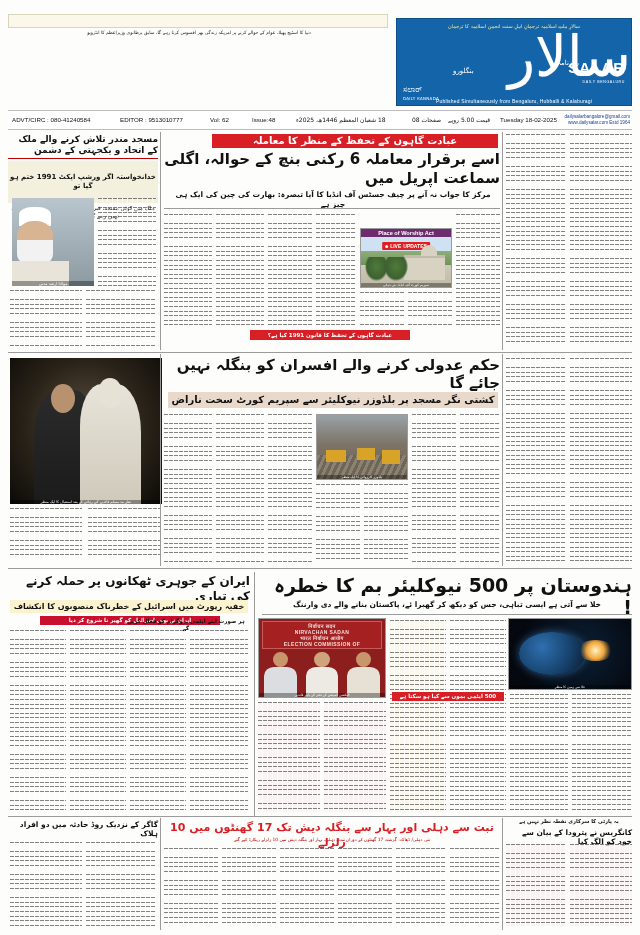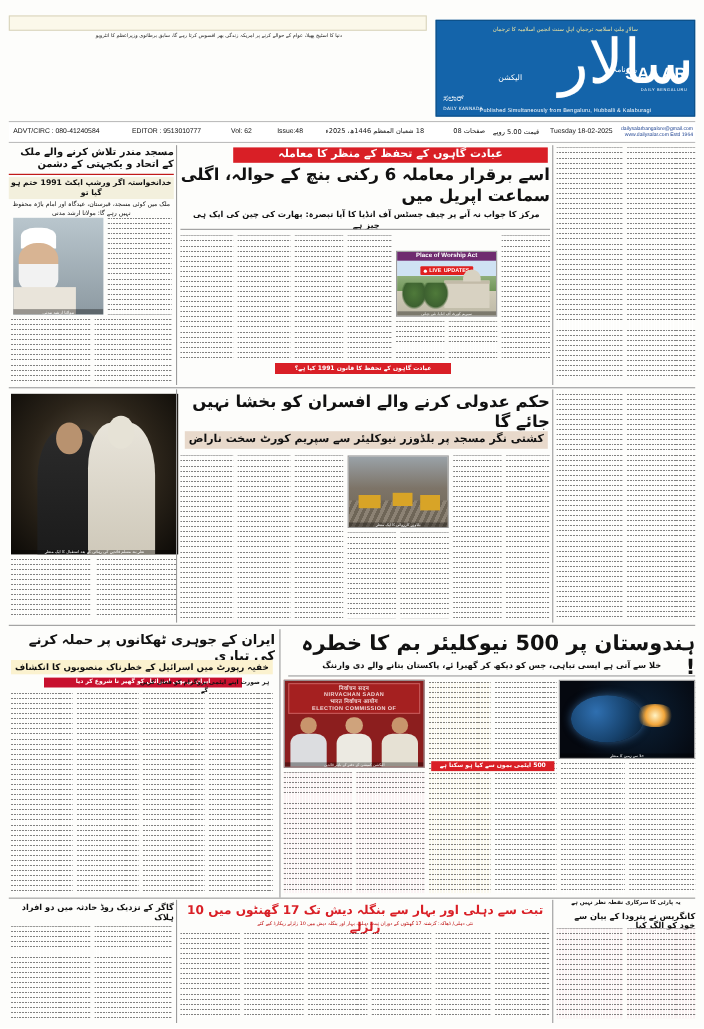--- a/index.html
+++ b/index.html
@@ -254,21 +254,21 @@
 
 <div class="page">
 
   <div class="top-strip"></div>
   <div class="top-strip-txt urdu" style="font-size:4.6px;color:#222;text-align:center;">دنیا کا اسٹیج پھیلا، عوام کے حوالے کرنے پر امریکہ زندگی بھر افسوس کرتا رہے گا، سابق برطانوی وزیراعظم کا انٹرویو</div>
 
   <div class="masthead">
     <div class="mast-toptxt">سالارِ ملتِ اسلامیہ   ترجمانِ اہلِ سنت   انجمن اسلامیہ کا ترجمان</div>
     <div class="mast-logo">سالار</div>
     <div class="mast-sub-r">روزنامہ</div>
-    <div class="mast-sub-l">الیکشن</div>
+    <div class="mast-sub-l">بنگلورو</div>
     <div class="mast-kannada">
       <span>ಸಲಾರ್</span>
       <small>DAILY KANNADA</small>
     </div>
     <div class="mast-salar">
       <span>SALAR</span>
       <small>DAILY BENGALURU</small>
     </div>
     <div class="mast-footline">Published Simultaneously from Bengaluru, Hubballi &amp; Kalaburagi</div>
   </div>
@@ -284,21 +284,21 @@
     <div class="cell" style="left:492px;">Tuesday 18-02-2025</div>
     <div class="mail">
       <div>dailysalarbangalore@gmail.com</div>
       <div>www.dailysalar.com   Estd 1964</div>
     </div>
   </div>
 
   <div style="position:absolute;left:8px;top:134px;width:150px;">
     <div class="hl-big" style="font-size:9px;line-height:11px;">مسجد مندر تلاش کرنے والے ملک کے اتحاد و یکجہتی کے دشمن</div>
     <div class="sep" style="position:relative;height:1px;margin:2px 0;background:#b00;"></div>
-    <div class="hl-band" style="font-size:7px;line-height:9px;font-weight:bold;background:#f3f0dd;padding:1px 2px;">خدانخواستہ اگر ورشپ ایکٹ 1991 ختم ہو گیا تو</div>
+    <div class="hl-band" style="font-size:7px;line-height:9px;font-weight:bold;background:#f3f0dd;padding:12px 2px;">خدانخواستہ اگر ورشپ ایکٹ 1991 ختم ہو گیا تو</div>
     <div class="hl-band" style="font-size:5.6px;line-height:8px;padding:1px 2px;">ملک میں کوئی مسجد، قبرستان، عیدگاہ اور امام باڑہ محفوظ نہیں رہے گا: مولانا ارشد مدنی</div>
   </div>
 
   <div class="photo portrait-photo" style="left:12px;top:198px;width:82px;height:88px;">
     <div class="cap"></div>
       <div class="face"></div>
       <div class="beard"></div>
       <div class="torso"></div>
     <div class="ph-caption">مولانا ارشد مدنی</div>
   </div>
@@ -338,21 +338,21 @@
 
   <div class="red-band-sm" style="position:absolute;left:250px;top:330px;width:160px;height:10px;line-height:10px;">عبادت گاہوں کے تحفظ کا قانون 1991 کیا ہے؟</div>
 
   <div class="body-col" style="position:absolute;left:506px;top:134px;width:60px;height:210px;"></div>
   <div class="body-col" style="position:absolute;left:570px;top:134px;width:62px;height:210px;"></div>
 
   <div class="sep" style="left:8px;top:352px;width:624px;height:1px;"></div>
   <div class="sep" style="left:160px;top:132px;width:1px;height:218px;"></div>
   <div class="sep" style="left:502px;top:132px;width:1px;height:218px;"></div>
 
-  <div class="hl-big" style="position:absolute;left:164px;top:356px;width:336px;font-size:15px;line-height:18px;">حکم عدولی کرنے والے افسران کو بخشا نہیں جائے گا</div>
+  <div class="hl-big" style="position:absolute;left:164px;top:356px;width:336px;font-size:15px;line-height:18px;">حکم عدولی کرنے والے افسران کو بنگلہ نہیں جائے گا</div>
 
   <div class="hl-band" style="position:absolute;left:168px;top:392px;width:330px;height:16px;line-height:16px;font-size:10px;font-weight:bold;background:#e8d9cb;">کشتی نگر مسجد پر بلڈوزر نیوکلیئر سے سپریم کورٹ سخت ناراض</div>
 
   <div class="body-col" style="position:absolute;left:164px;top:414px;width:48px;height:148px;"></div>
   <div class="body-col" style="position:absolute;left:216px;top:414px;width:48px;height:148px;"></div>
   <div class="body-col" style="position:absolute;left:268px;top:414px;width:44px;height:148px;"></div>
   <div class="body-col" style="position:absolute;left:316px;top:484px;width:44px;height:78px;"></div>
   <div class="body-col" style="position:absolute;left:364px;top:484px;width:44px;height:78px;"></div>
   <div class="body-col" style="position:absolute;left:412px;top:414px;width:44px;height:148px;"></div>
   <div class="body-col" style="position:absolute;left:460px;top:414px;width:40px;height:148px;"></div>

